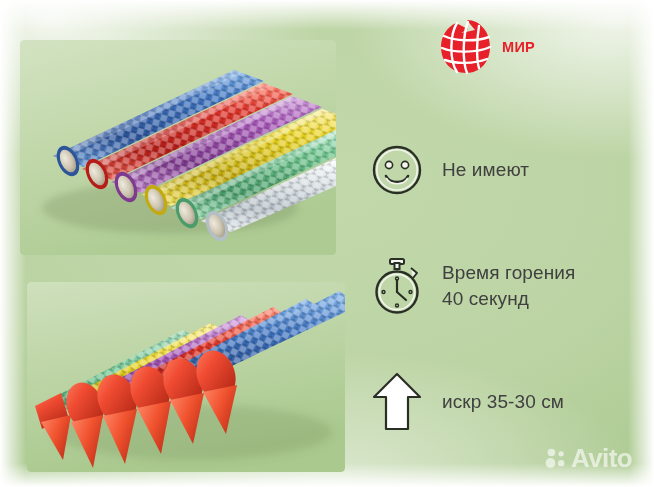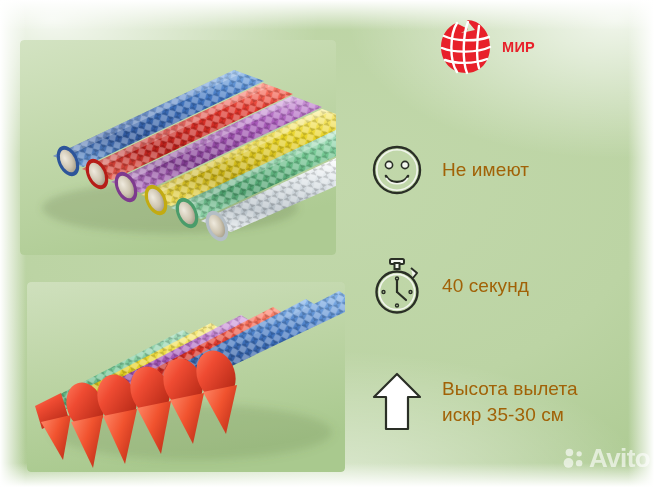--- a/index.html
+++ b/index.html
@@ -103,32 +103,32 @@
   }
   .feature-icon {
     width: 66px;
     flex: 0 0 66px;
     display: flex;
     align-items: center;
     justify-content: center;
   }
   .feature-icon svg { display: block; }
   .feature-text {
-    color: #a16207;
+    color: #404040;
     font-size: 19px;
     line-height: 26px;
     letter-spacing: 0.1px;
     padding-left: 12px;
   }
   .feature-text span { display: block; white-space: nowrap; }
 
   
   .avito {
     position: absolute;
-    right: 4px;
+    right: 22px;
     bottom: 16px;
     display: flex;
     align-items: center;
     gap: 4px;
     opacity: 0.62;
   }
   .avito-mark { width: 22px; height: 22px; display:block; }
   .avito-word {
     color: #ffffff;
     font-size: 26px;
@@ -422,32 +422,32 @@
           <circle cx="29" cy="22.5" r="1.5" fill="none" stroke="#2a2f26" stroke-width="1.4"></circle>
           <circle cx="42.5" cy="36" r="1.5" fill="none" stroke="#2a2f26" stroke-width="1.4"></circle>
           <circle cx="29" cy="49.5" r="1.5" fill="none" stroke="#2a2f26" stroke-width="1.4"></circle>
           <circle cx="15.5" cy="36" r="1.5" fill="none" stroke="#2a2f26" stroke-width="1.4"></circle>
 
           <path d="M29 36 L29 24" stroke="#2a2f26" stroke-width="2.2" stroke-linecap="round"></path>
           <path d="M29 36 L38 44" stroke="#2a2f26" stroke-width="2.2" stroke-linecap="round"></path>
         </svg>
       </div>
       <div class="feature-text">
+        <span>Время горения</span>
         <span>40 секунд</span>
       </div>
     </div>
 
     <div class="feature-row">
       <div class="feature-icon">
         <svg width="52" height="62" viewBox="0 0 52 62">
           <path d="M26 3 L49 26 L37 26 L37 58 L15 58 L15 26 L3 26 Z" fill="#ffffff" stroke="#2a2f26" stroke-width="2.2" stroke-linejoin="round"></path>
         </svg>
       </div>
       <div class="feature-text">
-        <span>Высота вылета</span>
         <span>искр 35-30 см</span>
       </div>
     </div>
 
   </div>
 
   <div class="avito">
     <svg class="avito-mark" viewBox="0 0 24 24">
       <circle cx="7" cy="6" r="4.1" fill="#ffffff"></circle>
       <circle cx="17.6" cy="7.4" r="2.9" fill="#ffffff"></circle>

